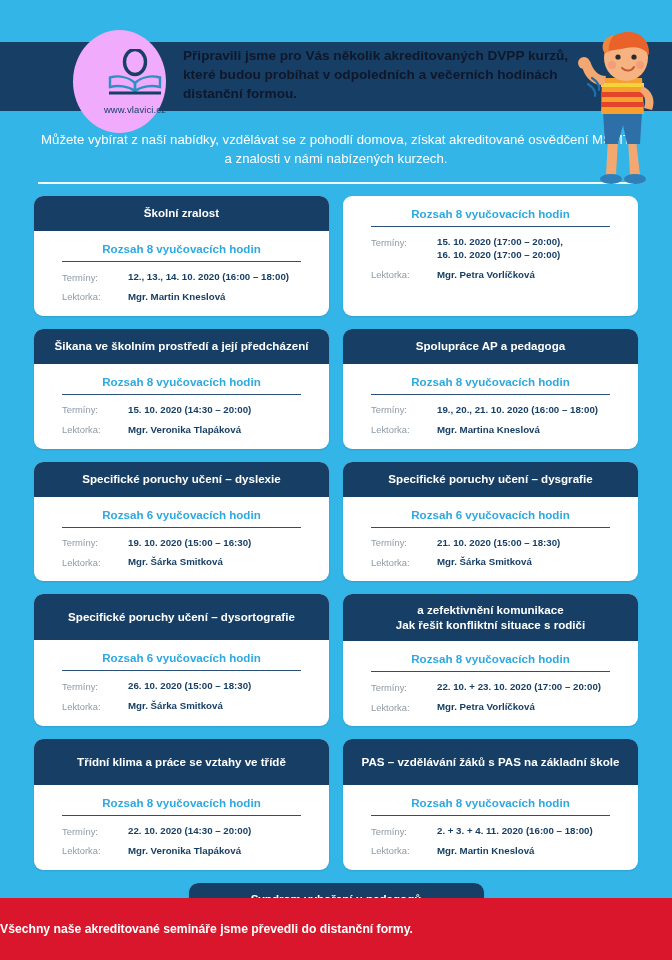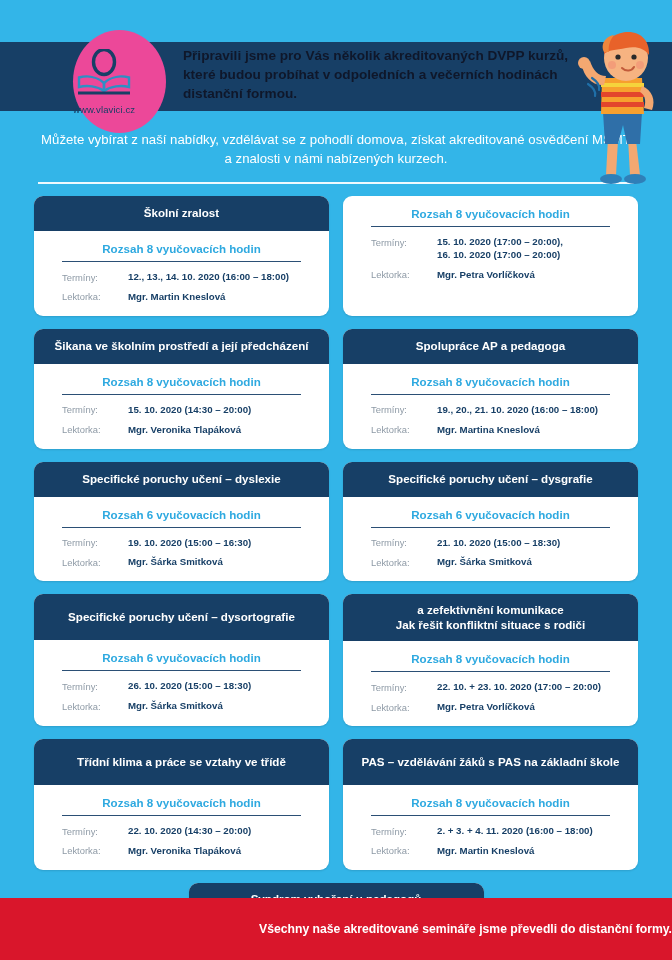--- a/index.html
+++ b/index.html
@@ -20,26 +20,26 @@
   .header-band {
     position: absolute;
     left: 0; top: 42px;
     width: 672px; height: 69px;
     background: #173f66;
   }
   .logo-circle {
     position: absolute;
     left: 73px; top: 30px;
     width: 93px; height: 103px;
-    background: #ec4899;
+    background: #f0abfc;
     border-radius: 50%;
     z-index: 5;
     display: flex;
     flex-direction: column;
-    align-items: flex-start;
+    align-items: flex-end;
     justify-content: center;
   }
   .logo-mark { width: 62px; height: 52px; display:block; }
   .logo-url {
     font-size: 9.5px;
     color: #173f66;
     letter-spacing: .1px;
     margin-top: 3px;
     font-family: "Liberation Sans", sans-serif;
   }
@@ -138,21 +138,21 @@
 
   
   .footer {
     position: absolute;
     left: 0; bottom: 0;
     width: 672px; height: 62px;
     background: #d9162b;
     color: #ffffff;
     display: flex;
     flex-direction: column;
-    align-items: flex-end;
+    align-items: flex-start;
     justify-content: center;
     gap: 5px;
   }
   .footer div { font-size: 12.2px; font-weight: bold; }
 </style>
 </head>
 <body>
 
 <div class="poster">
 

